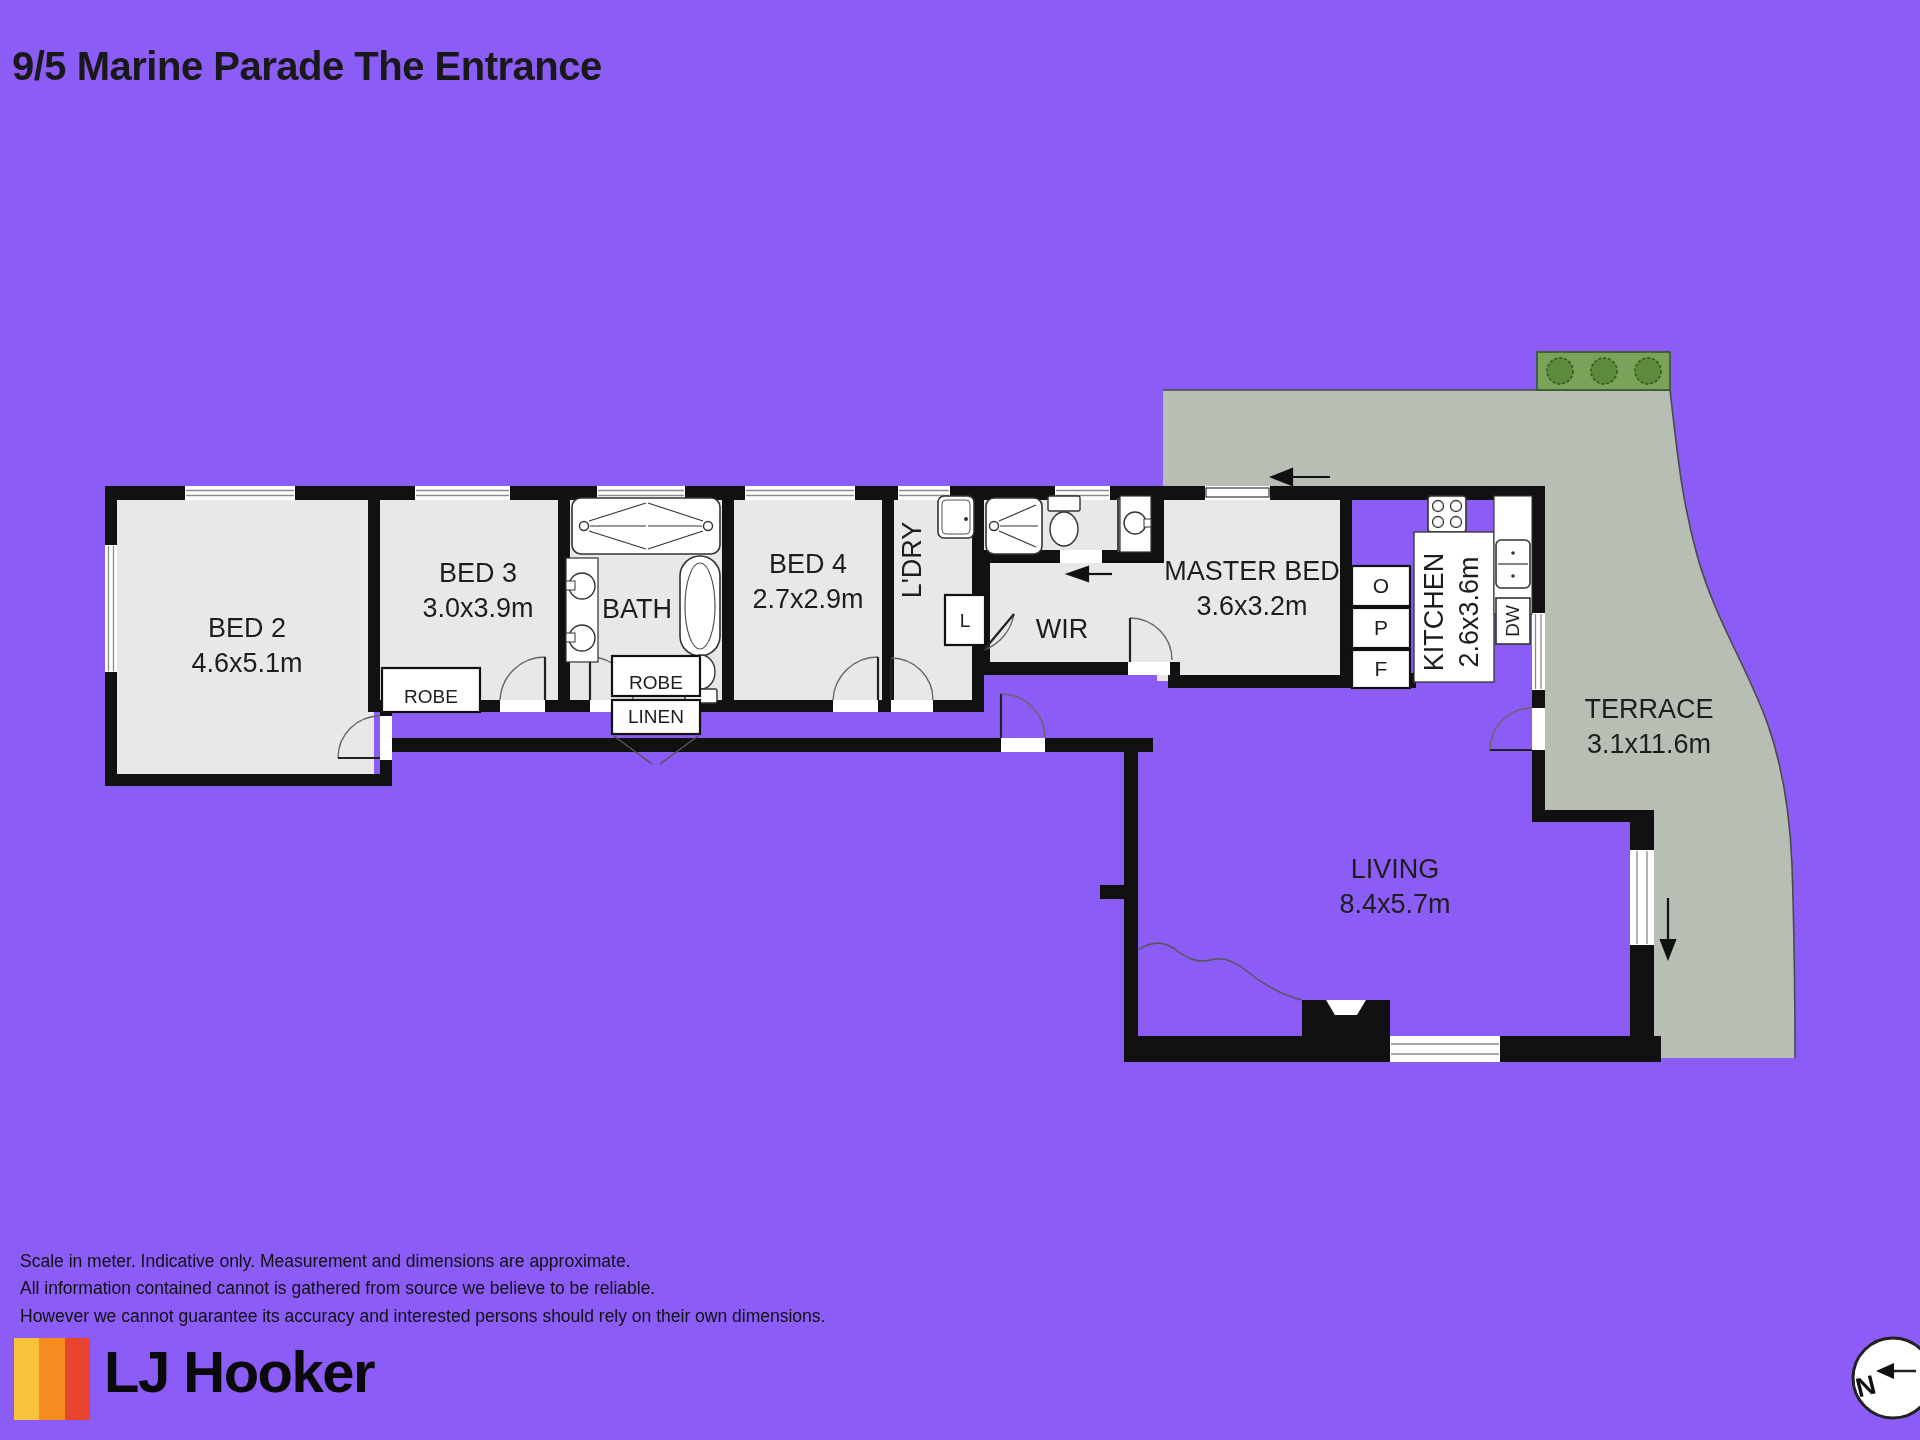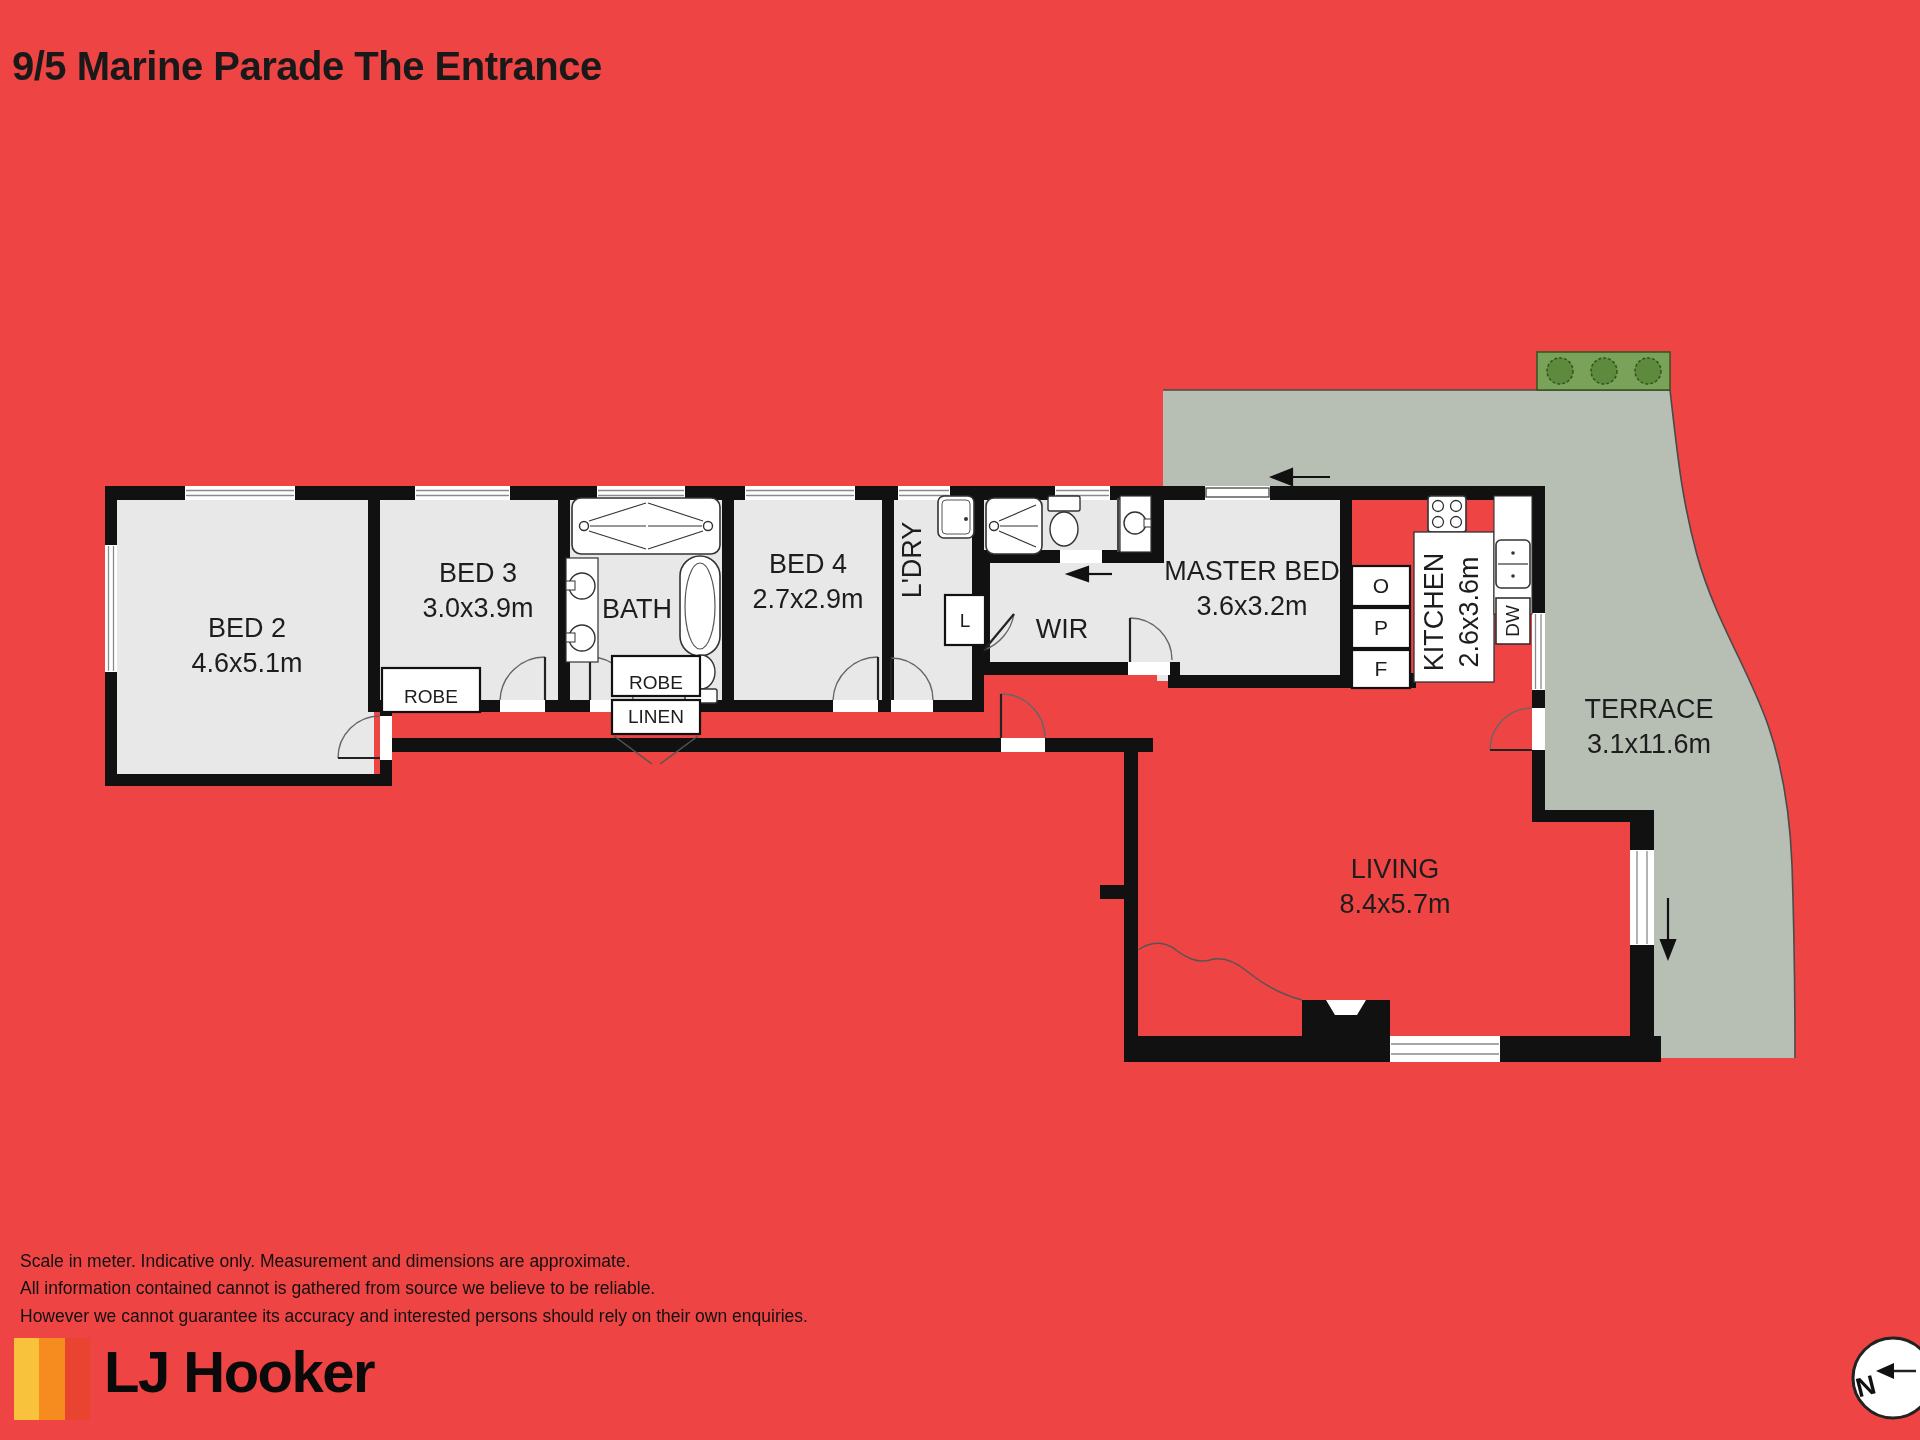--- a/index.html
+++ b/index.html
@@ -1,16 +1,16 @@
 <!DOCTYPE html>
 <html style="--wall: #111111; --room_fill: #e8e8e8; --terrace_fill: #b7beb4; --planter_fill: #7aa258; --planter_bush: #5d8a3c; --accent_yellow: #f9c23c; --accent_orange: #f68b1f; --accent_red: #e8442f;"><head>
 <meta charset="utf-8">
 <style>
   html,body{margin:0;padding:0;background:#fff;}
-  #stage{position:relative;width:1920px;height:1440px;overflow:hidden;background:#ef4444;
+  #stage{position:relative;width:1920px;height:1440px;overflow:hidden;background:#8b5cf6;
          font-family:"Liberation Sans",sans-serif;}
   #plan{position:absolute;left:0;top:0;}
   .wallF{fill:var(--wall);}
   .floorF{fill:var(--room_fill);}
   .terrF{fill:var(--terrace_fill);}
   .title{position:absolute;left:12px;top:44px;font-size:40px;font-weight:800;
          color:#191919;letter-spacing:-0.5px;}
   .lbl{position:absolute;transform:translate(-50%,-50%);text-align:center;
        color:#1d1d1d;white-space:nowrap;line-height:1.28;}
   .lbl span{display:block;}
@@ -343,21 +343,21 @@
   <div class="lbl tiny" style="left:1381px;top:669px">
     <span>F</span>
     </div>
   <div class="lbl small vert" style="left:1513px;top:621px">
     <span>DW</span>
     </div>
 
   <div class="disclaimer">
     <p>Scale in meter. Indicative only. Measurement and dimensions are approximate.</p>
     <p>All information contained cannot is gathered from source we believe to be reliable.</p>
-    <p>However we cannot guarantee its accuracy and interested persons should rely on their own enquiries.</p>
+    <p>However we cannot guarantee its accuracy and interested persons should rely on their own dimensions.</p>
   </div>
 
   <div class="logo">
     <div class="stripes">
         <i class="s1"></i>
         <i class="s2"></i>
         <i class="s3"></i>
       </div>
     <div class="brand">LJ Hooker</div>
   </div>

